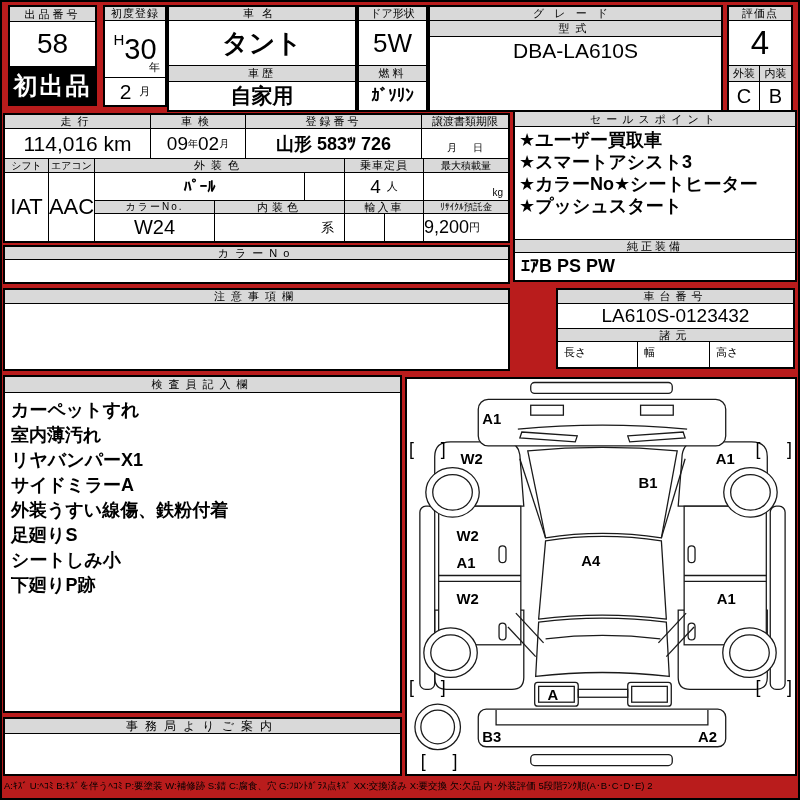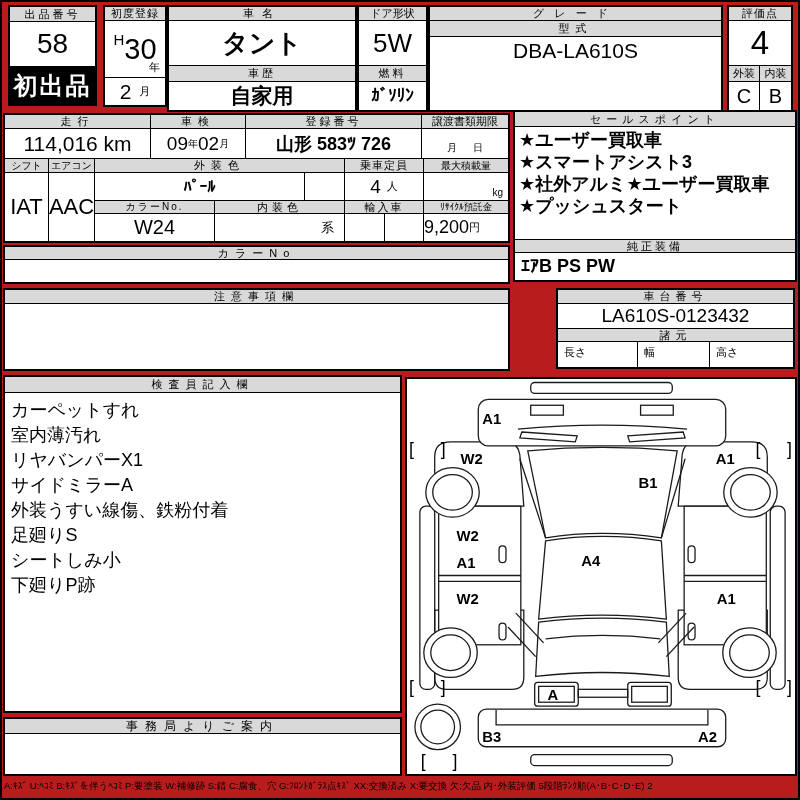--- a/index.html
+++ b/index.html
@@ -8,21 +8,21 @@
   #sheet{position:absolute;left:0;top:0;width:800px;height:800px;border:2px solid #000;background:#b91c1c}
   .box{position:absolute;border:2px solid #000;background:#fff;overflow:hidden}
   .hdr{background:#d9d9d9;border-bottom:1px solid #000;display:flex;align-items:center;justify-content:center;font-size:11px;letter-spacing:3px;white-space:nowrap;overflow:hidden}
   .c{display:flex;align-items:center;justify-content:center;white-space:nowrap;overflow:hidden}
   .row{display:flex}
   .br{border-right:1px solid #000}
   .bb{border-bottom:1px solid #000}
   .bold{font-weight:bold}
   .badge{background:#000;color:#fff;font-weight:bold;font-size:24px;letter-spacing:2px;display:flex;align-items:center;justify-content:center}
   .sp-line{font-size:18px;font-weight:bold;line-height:22px;white-space:nowrap}
-  .note-line{font-size:18px;font-weight:normal;line-height:25px;white-space:nowrap}
+  .note-line{font-size:18px;font-weight:bold;line-height:25px;white-space:nowrap}
   .dim-cell{font-size:11px;padding:3px 0 0 6px}
   .dmg{font:bold 15px "Liberation Sans","DejaVu Sans",sans-serif;fill:#000;stroke:none}
   .brk{font:18px "Liberation Sans","DejaVu Sans",sans-serif;fill:#000;stroke:none}
   #legend{position:absolute;left:2px;top:778px;width:793px;font-size:9.5px;white-space:nowrap;overflow:hidden}
 </style>
 </head>
 <body>
 
 <div id="sheet">
 
@@ -138,21 +138,21 @@
         </div>
       </div>
     </div>
   </div>
 
   <div class="box" style="left:511px;top:108px;width:284px;height:172px">
     <div class="hdr" style="height:15px;letter-spacing:5px">セールスポイント</div>
     <div style="height:113px;padding:2px 4px;border-bottom:1px solid #000">
       <div class="sp-line">★ユーザー買取車</div>
       <div class="sp-line">★スマートアシスト3</div>
-      <div class="sp-line">★社外アルミ★ユーザー買取車</div>
+      <div class="sp-line">★カラーNo★シートヒーター</div>
       <div class="sp-line">★プッシュスタート</div>
     </div>
     <div class="hdr" style="height:13px">純正装備</div>
     <div class="c bold" style="height:27px;justify-content:flex-start;padding-left:6px;font-size:18px">ｴｱB PS PW</div>
   </div>
 
   <div class="box" style="left:1px;top:243px;width:507px;height:39px">
     <div class="hdr" style="height:13px;letter-spacing:6px">カラーNo</div>
     <div></div>
   </div>

